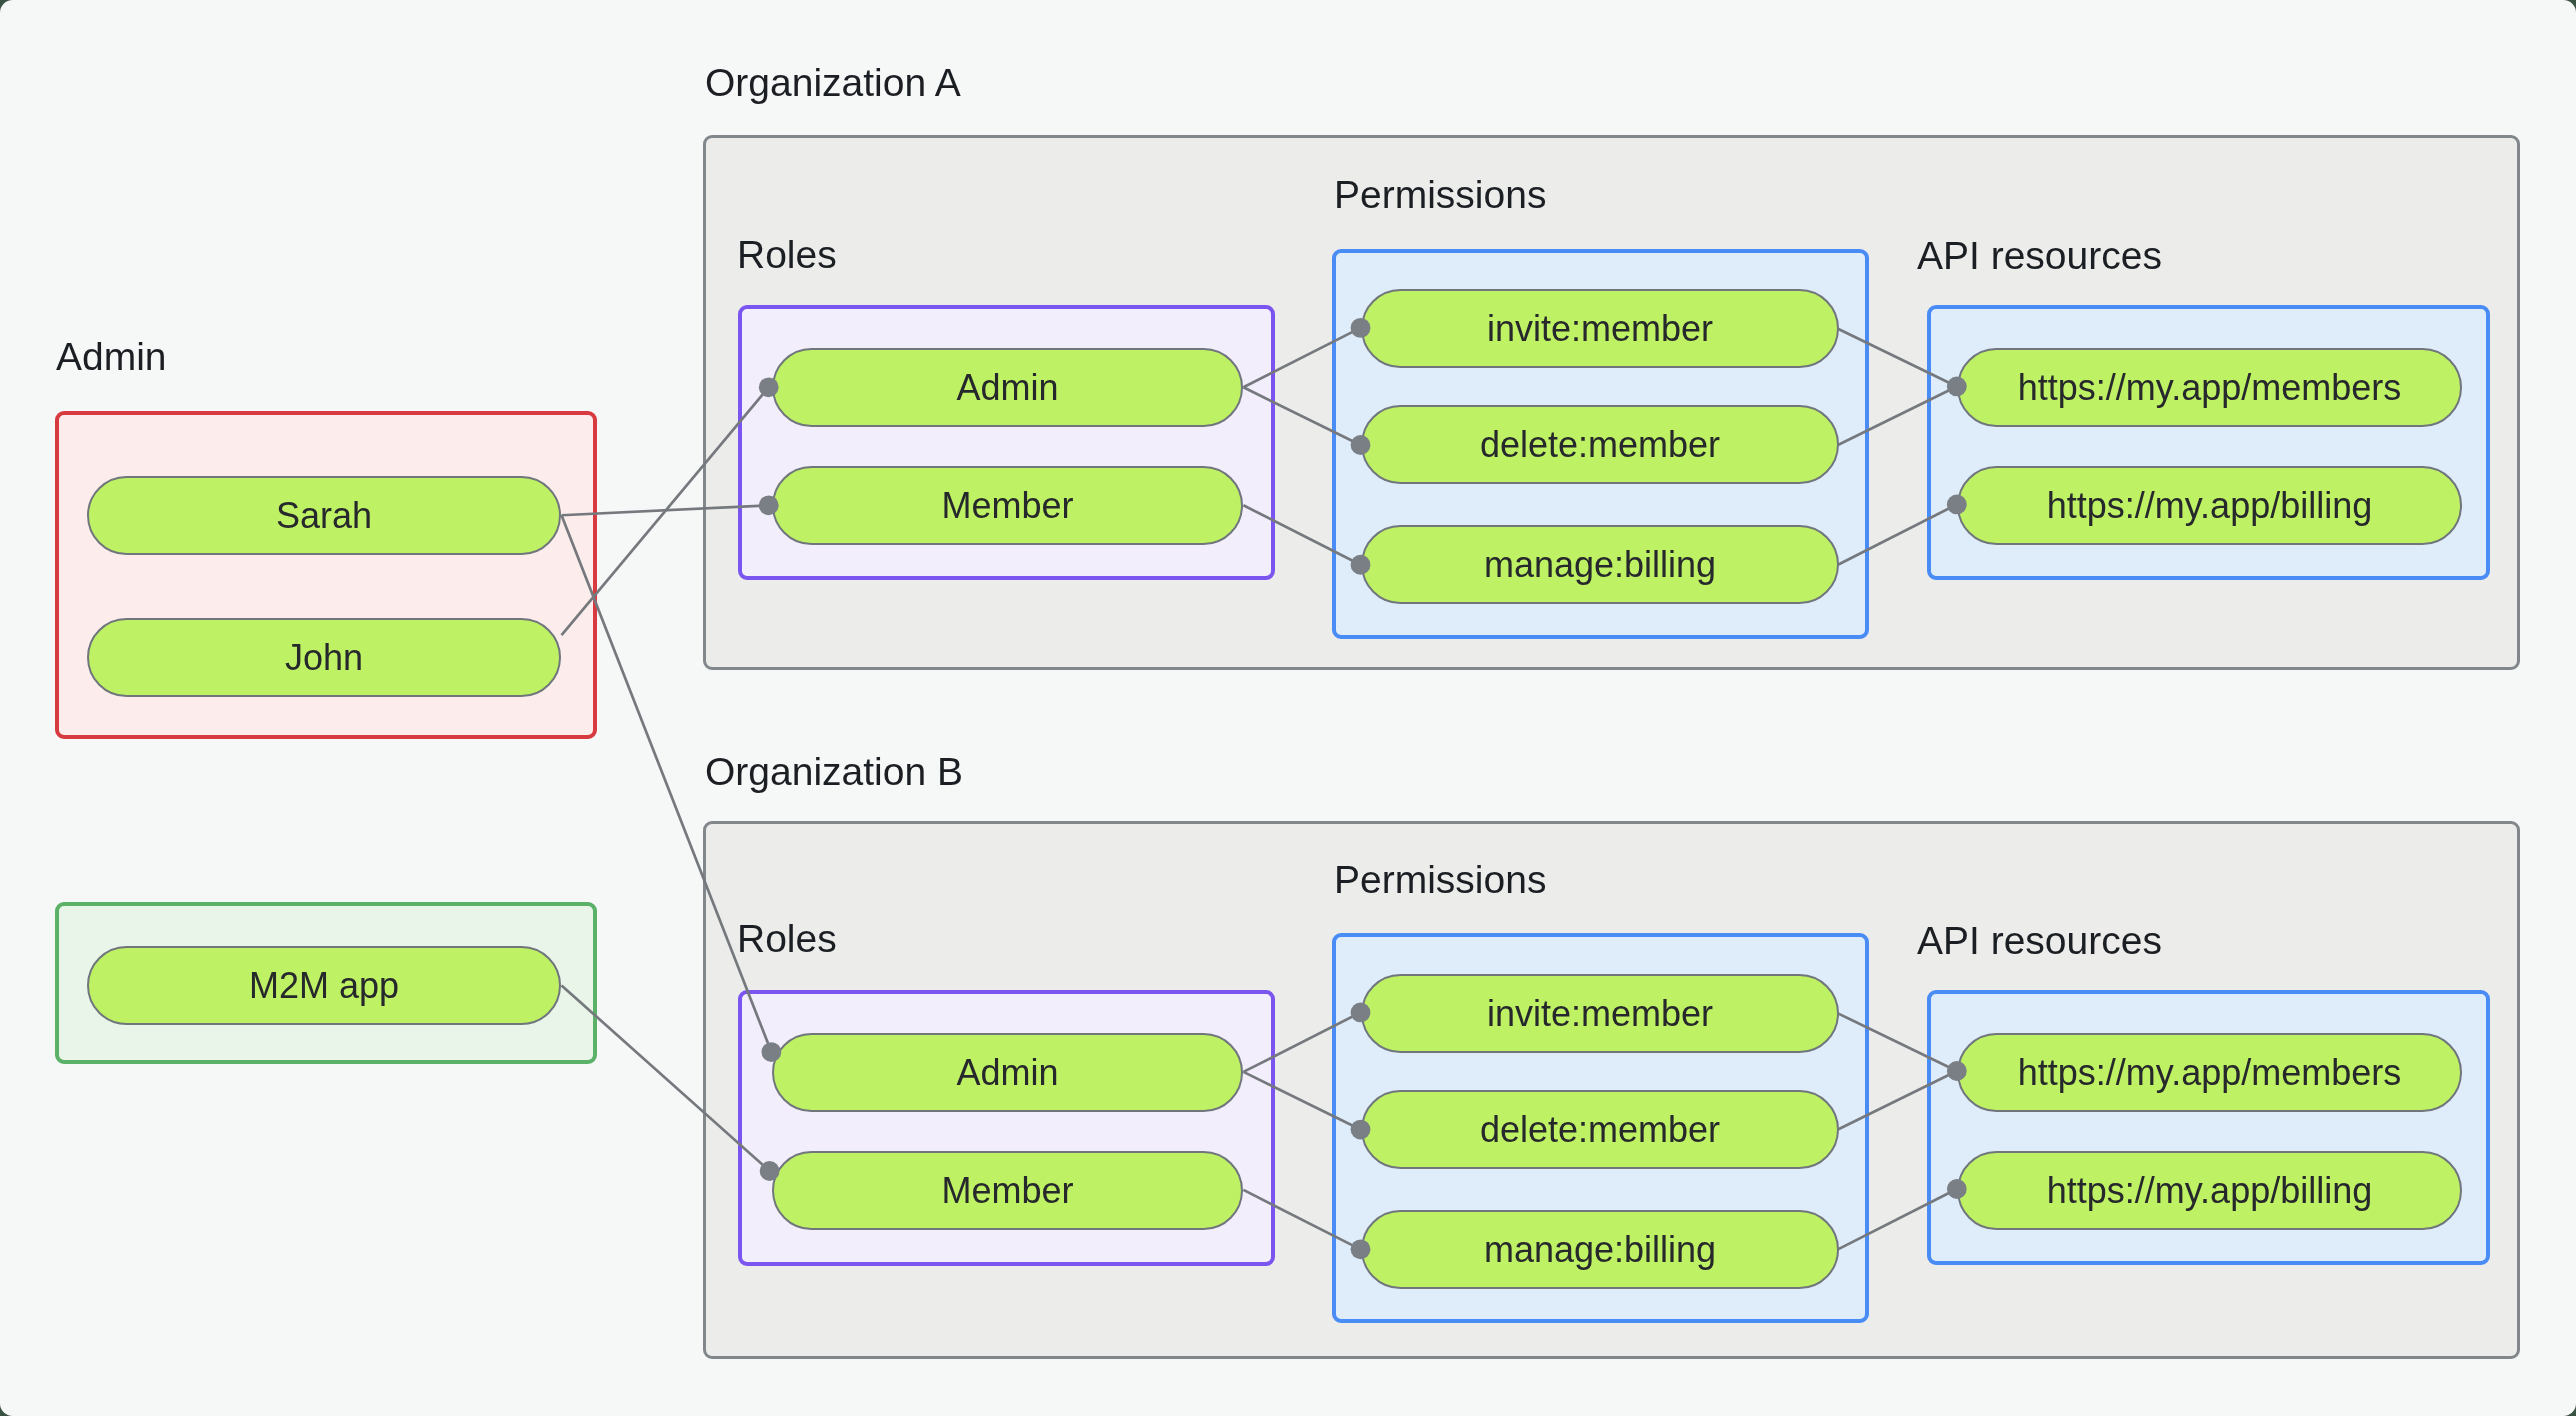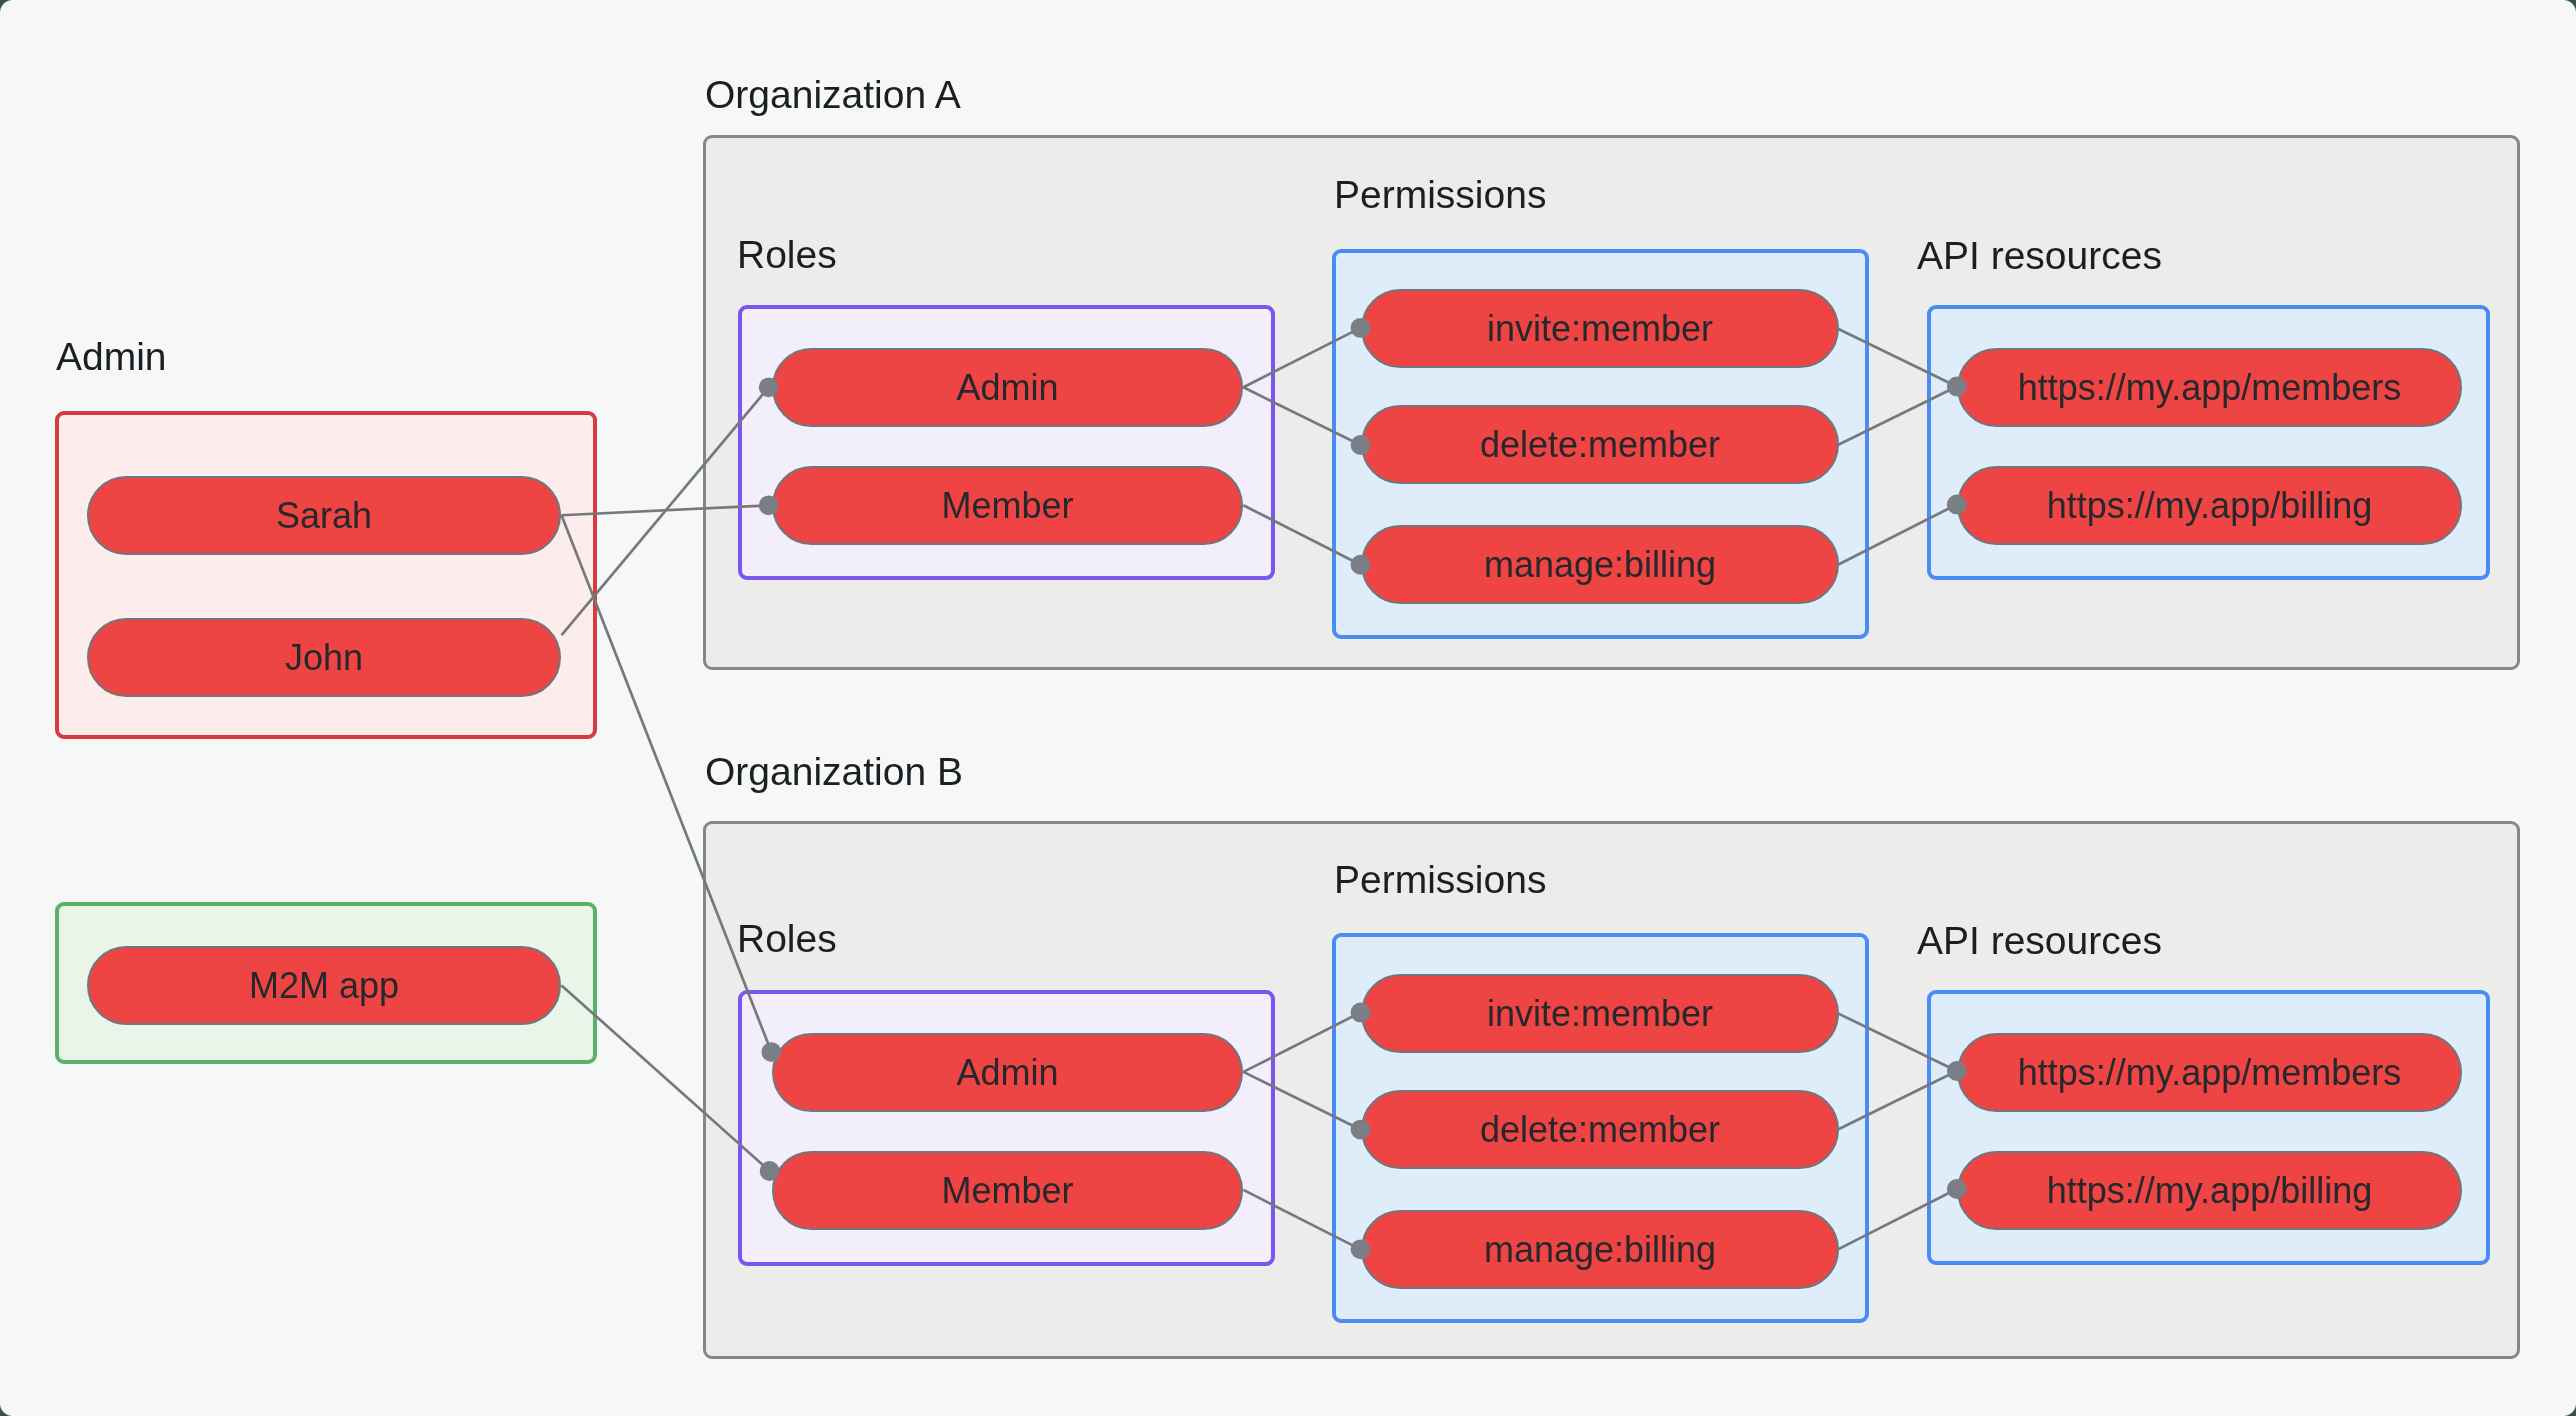--- a/index.html
+++ b/index.html
@@ -17,21 +17,21 @@
     white-space:nowrap;line-height:45px;
   }
   .group-box{position:absolute;border-radius:9px;box-sizing:border-box;}
   .org-box{background:#ececeb;border:3.6px solid #82878c;}
   .users-box{background:#fcedec;border:4.5px solid #d83b3f;}
   .m2m-box{background:#e9f5e9;border:4.5px solid #5ab167;}
   .roles-box{background:#f3eefb;border:4.5px solid #7b55f0;}
   .perms-box{background:#dfedfb;border:4.5px solid #4a8cf5;}
   .api-box{background:#dfedfb;border:4.5px solid #4a8cf5;}
   .pill{
-    position:absolute;height:79px;background:#ef4444;
+    position:absolute;height:79px;background:#bef264;
     border:2.7px solid #70767c;border-radius:40px;box-sizing:border-box;
     display:flex;align-items:center;justify-content:center;
     font-size:36px;color:#26282b;white-space:nowrap;
   }
   svg.layer{position:absolute;left:0;top:0;pointer-events:none;}
   .edge{stroke:#75797e;stroke-width:3;fill:none;}
   .dot{fill:#7a7f85;stroke:none;}
 </style>
 </head>
 <body>
@@ -47,21 +47,21 @@
   <div class="group-box roles-box" style="left:738px;top:305px;width:537px;height:275px;"></div>
   <div class="group-box perms-box" style="left:1332px;top:249px;width:537px;height:390px;"></div>
   <div class="group-box api-box" style="left:1927px;top:305px;width:563px;height:275px;"></div>
 
   <div class="group-box roles-box" style="left:738px;top:990px;width:537px;height:276px;"></div>
   <div class="group-box perms-box" style="left:1332px;top:933px;width:537px;height:390px;"></div>
   <div class="group-box api-box" style="left:1927px;top:990px;width:563px;height:275px;"></div>
 
   <div class="section-label" style="left:56px;top:334px;">Admin</div>
 
-  <div class="section-label" style="left:705px;top:72px;">Organization A</div>
+  <div class="section-label" style="left:705px;top:60px;">Organization A</div>
   <div class="section-label" style="left:737px;top:232px;">Roles</div>
   <div class="section-label" style="left:1334px;top:172px;">Permissions</div>
   <div class="section-label" style="left:1917px;top:233px;">API resources</div>
 
   <div class="section-label" style="left:705px;top:749px;">Organization B</div>
   <div class="section-label" style="left:737px;top:916px;">Roles</div>
   <div class="section-label" style="left:1334px;top:857px;">Permissions</div>
   <div class="section-label" style="left:1917px;top:918px;">API resources</div>
 
   <svg class="layer" width="2576" height="1416" viewBox="0 0 2859 1572">

